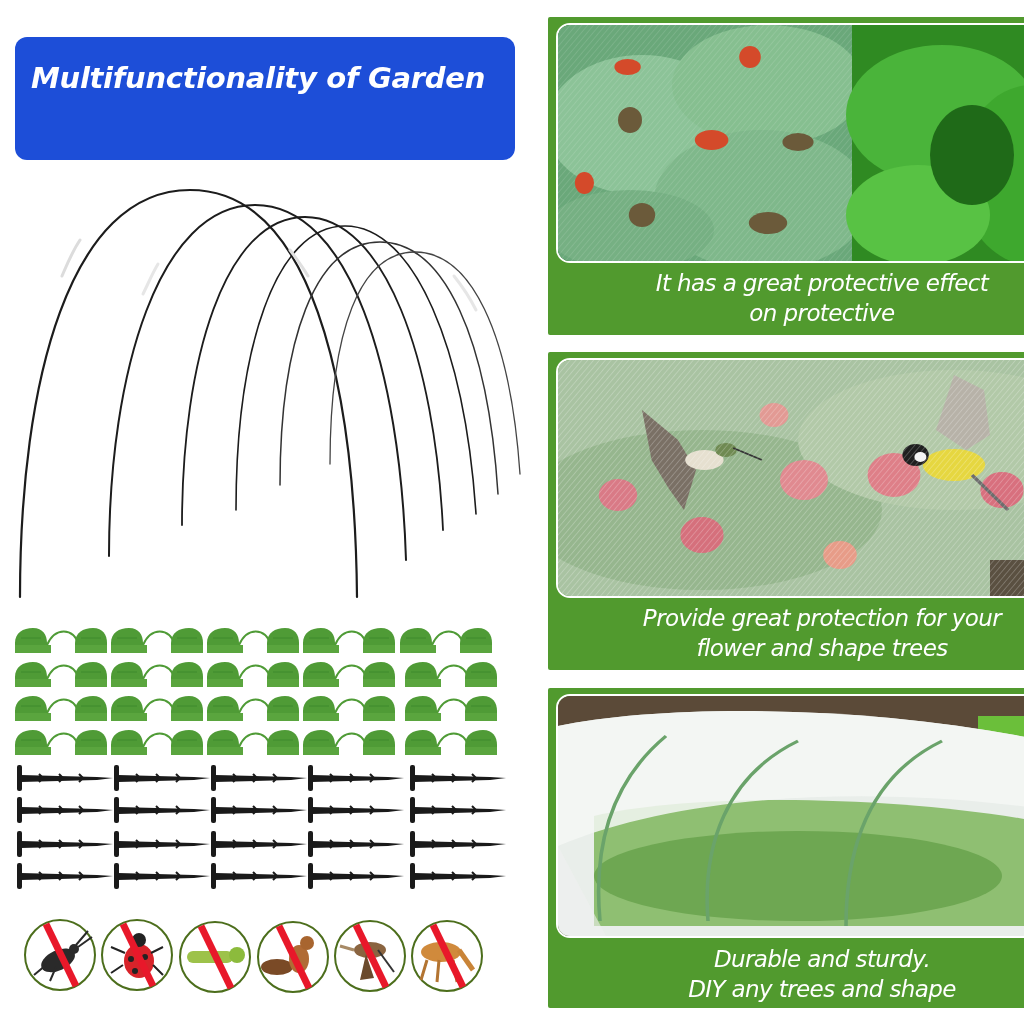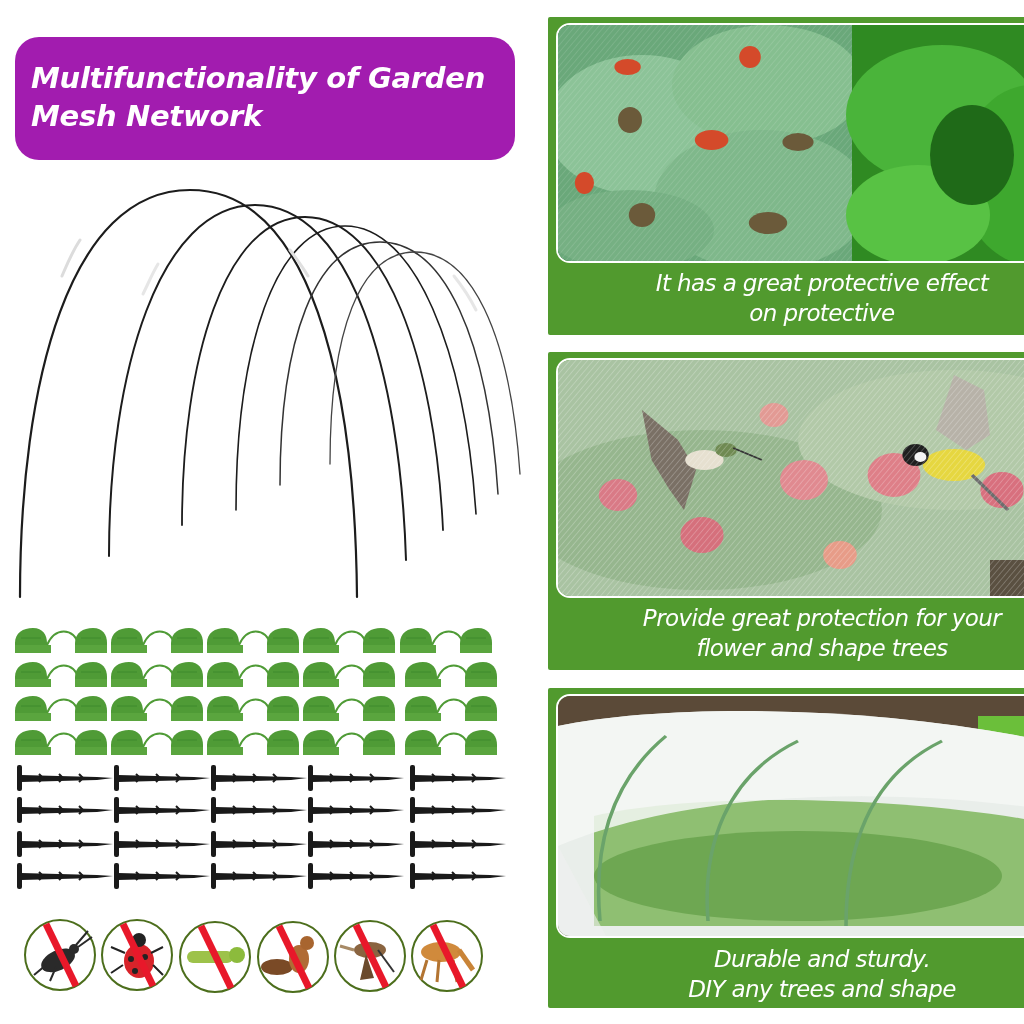--- a/index.html
+++ b/index.html
@@ -1,21 +1,21 @@
 <!DOCTYPE html>
 <html><head>
 <meta charset="utf-8">
 <style>
   * { box-sizing: border-box; margin: 0; padding: 0; }
   html, body { width: 1024px; height: 1024px; background: #ffffff; overflow: hidden; }
   body { position: relative; font-family: "DejaVu Sans", sans-serif; }
 
   .title-box {
     position: absolute; left: 15px; top: 37px; width: 500px; height: 123px;
-    background: #a21caf; border-radius: 24px;
+    background: #1d4ed8; border-radius: 12px;
     padding: 22px 16px 0 16px;
   }
   .title-box .line {
     color: #ffffff; font-weight: bold; font-style: italic;
     font-size: 29px; line-height: 38px; letter-spacing: -0.3px;
     display: block; white-space: nowrap;
   }
 
   .hoops { position: absolute; left: 10px; top: 180px; width: 530px; height: 430px; }
 
@@ -49,21 +49,20 @@
 
   #panel-3 { top: 688px; height: 320px; }
   #panel-3 .photo { height: 244px; }
   #panel-3 .caption { top: 256px; }
 </style>
 </head>
 <body>
 
 <div class="title-box">
   <span class="line">Multifunctionality of Garden</span>
-  <span class="line">Mesh Network</span>
 </div>
 
 <div class="hoops">
   <svg width="530" height="430" viewBox="0 0 530 430" fill="none" stroke="#1c1c1c" stroke-linecap="round">
     <path d="M10 417 C 10 200, 60 10, 180 10 C 300 10, 345 200, 347 417" stroke-width="2.2"></path>
     <path d="M99 376 C 99 190, 150 25, 245 25 C 340 25, 390 190, 396 380" stroke-width="2"></path>
     <path d="M172 345 C 172 180, 215 37, 295 37 C 375 37, 425 180, 433 350" stroke-width="1.8"></path>
     <path d="M226 330 C 226 170, 265 46, 335 46 C 405 46, 455 170, 466 334" stroke-width="1.6"></path>
     <path d="M270 305 C 270 160, 305 62, 370 62 C 435 62, 478 160, 488 314" stroke-width="1.5" stroke="#333"></path>
     <path d="M320 284 C 320 150, 350 72, 405 72 C 460 72, 500 150, 510 294" stroke-width="1.3" stroke="#444"></path>

